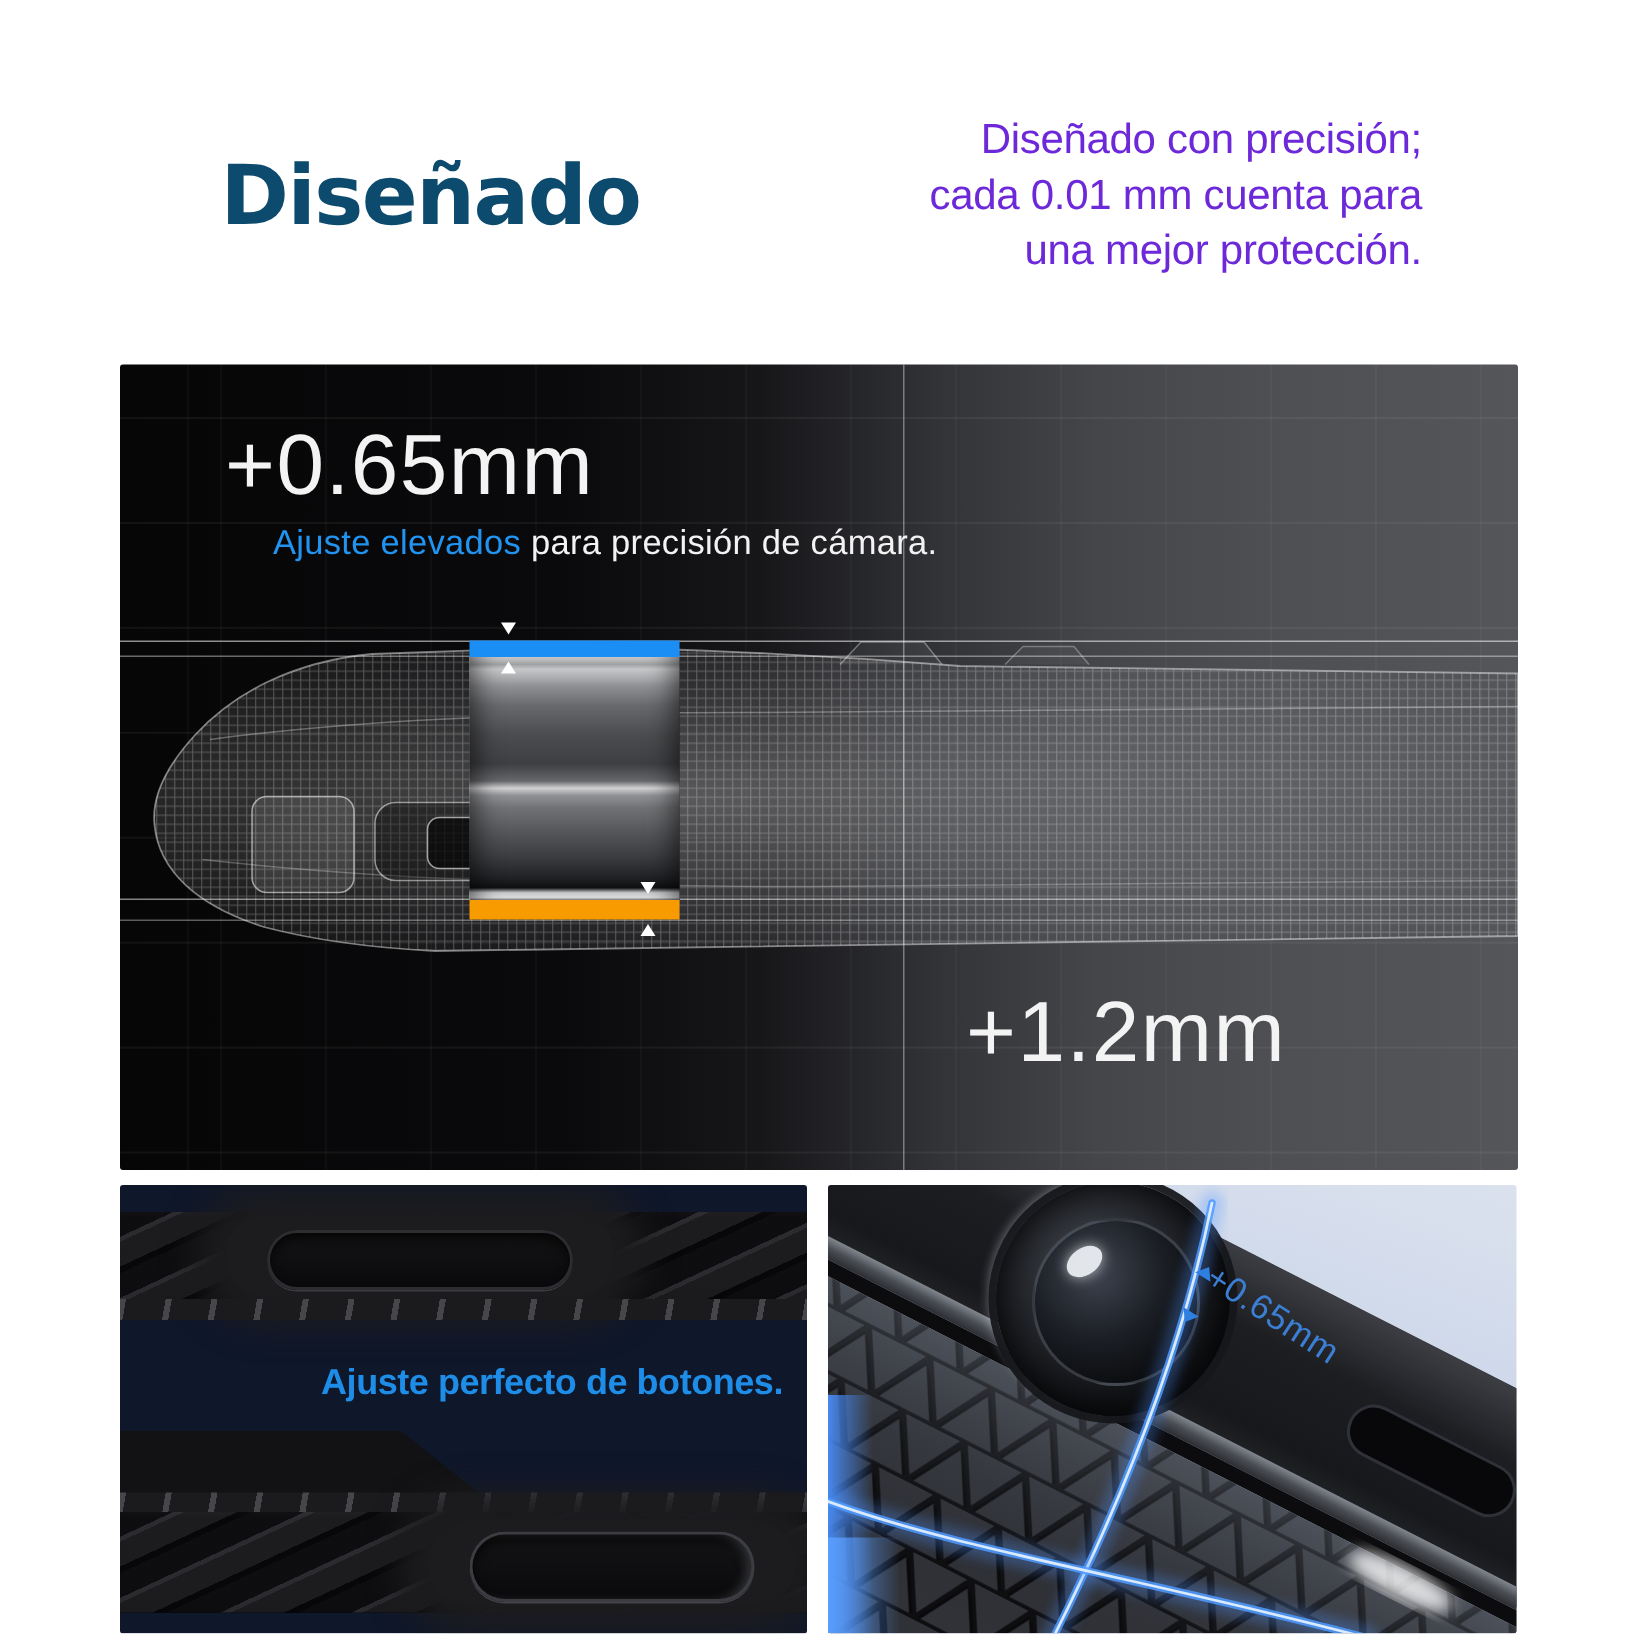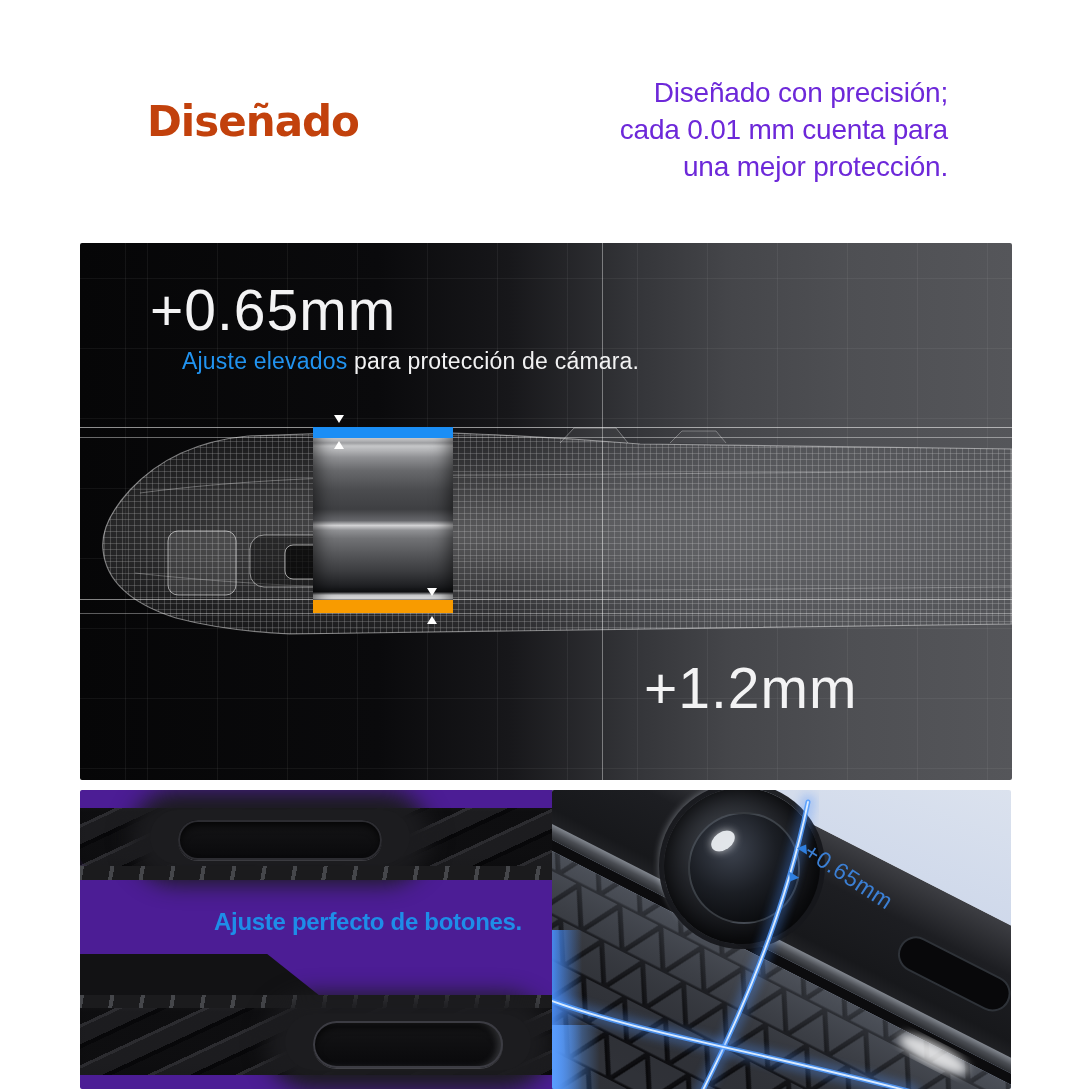--- a/index.html
+++ b/index.html
@@ -1,20 +1,20 @@
 <!DOCTYPE html>
 <html><head>
 <meta charset="utf-8">
 <style>
   html,body{margin:0;padding:0;background:#fff;}
   .canvas{position:relative;width:1089px;height:1089px;background:#ffffff;overflow:hidden;
           font-family:"Liberation Sans",sans-serif;color:#111;}
   
   .headline{position:absolute;left:147px;top:70px;font-family:"DejaVu Sans",sans-serif;
-            font-weight:700;font-size:42px;line-height:47px;letter-spacing:-1px;color:#c2410c;}
+            font-weight:700;font-size:55px;line-height:47px;letter-spacing:-1px;color:#0c4a6e;}
   .intro{position:absolute;right:141px;top:74px;text-align:right;font-size:28px;line-height:37px;
          color:#6d28d9;letter-spacing:-0.2px;}
   
   .wire-panel{position:absolute;left:80px;top:243px;width:932px;height:537px;overflow:hidden;border-radius:2px;
     background:linear-gradient(to right,#060607 0%,#0a0a0c 32%,#17171a 46%,#333438 59%,#45464a 70%,#4e4f53 82%,#55565a 100%);}
   .grid{position:absolute;inset:0;
     background-image:
       repeating-linear-gradient(to right, rgba(255,255,255,.055) 0 1px, transparent 1px 70px),
       repeating-linear-gradient(to bottom, rgba(255,255,255,.05) 0 1px, transparent 1px 70px);
     background-position:67px 0,0 35px;}
@@ -27,21 +27,21 @@
   .bar{position:absolute;left:233px;width:140px;}
   .bar.blue{top:184px;height:11px;}
   .bar.orange{top:357px;height:13px;}
   .arr{position:absolute;width:0;height:0;border-left:5px solid transparent;border-right:5px solid transparent;}
   .arr.down{border-top:8px solid #fff;}
   .arr.up{border-bottom:8px solid #fff;}
   .measure-lg{position:absolute;font-size:57px;color:#f3f3f4;letter-spacing:1px;font-weight:400;}
   .wire-caption{position:absolute;font-size:23px;letter-spacing:.2px;color:#f2f2f3;}
   .wire-caption .hl{font-weight:400;}
   
-  .btn-panel{position:absolute;left:80px;top:790px;width:458px;height:299px;background:#4c1d95;overflow:hidden;border-radius:2px;padding-left:48px;}
+  .btn-panel{position:absolute;left:80px;top:790px;width:458px;height:299px;background:#0f172a;overflow:hidden;border-radius:2px;}
   .case-bar{position:absolute;left:0;right:0;background:#141416;
     box-shadow:inset 0 4px 3px -2px rgba(150,150,158,.28), inset 0 -6px 8px rgba(0,0,0,.7);}
   .case-bar .stripes{position:absolute;inset:0;
     background:repeating-linear-gradient(155deg,#0d0d0f 0px,#0d0d0f 15px,#2e2e32 15px,#2e2e32 18px,#1d1d20 18px,#1d1d20 33px,#060608 33px,#060608 37px);
     opacity:.9;}
   .smooth{position:absolute;border-radius:999px;background:#1c1c1f;box-shadow:0 0 22px 20px #1c1c1f;}
   .pill{position:absolute;border-radius:999px;background:linear-gradient(180deg,#151517,#09090b);
     box-shadow:inset 0 0 0 2px #2c2c31, inset 0 5px 9px rgba(0,0,0,.9), 0 1px 0 rgba(140,140,150,.28);}
   .pill.bright{box-shadow:inset 0 0 0 2px #3c3c43, inset -5px 0 7px rgba(205,210,220,.22), inset 0 5px 9px rgba(0,0,0,.9), 0 1px 0 rgba(160,160,170,.3);}
   .dash-strip{position:absolute;left:0;right:0;height:14px;background-color:#1b1b1d;
@@ -123,21 +123,21 @@
     <div class="bar blue" style="background-color: rgb(27, 142, 245);"></div>
     <div class="bar orange" style="background-color: rgb(248, 155, 0);"></div>
 
     <div class="arr down" style="left:254px;top:172px"></div>
     <div class="arr up" style="left:254px;top:198px"></div>
     <div class="arr down" style="left:347px;top:345px"></div>
     <div class="arr up" style="left:347px;top:373px"></div>
 
     <div class="measure-lg" style="left:70px;top:34px">+0.65mm</div>
     <div class="wire-caption" style="left:102px;top:105px">
-      <span class="hl" style="color: rgb(33, 147, 240);">Ajuste elevados</span><span> para protección de cámara.</span>
+      <span class="hl" style="color: rgb(33, 147, 240);">Ajuste elevados</span><span> para precisión de cámara.</span>
     </div>
     <div class="measure-lg" style="left:564px;top:412px">+1.2mm</div>
   </section>
 
   <section class="btn-panel">
 
     <div class="case-bar" style="top:18px;height:58px;border-radius:0 0 10px 10px">
       <div class="stripes"></div>
       <div class="smooth" style="left:70px;top:2px;width:260px;height:54px"></div>
       <div class="pill" style="left:98px;top:12px;width:204px;height:40px"></div>

